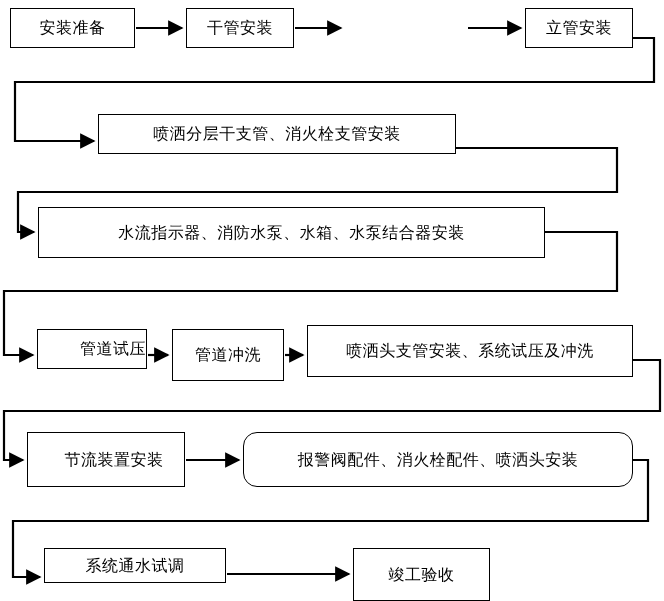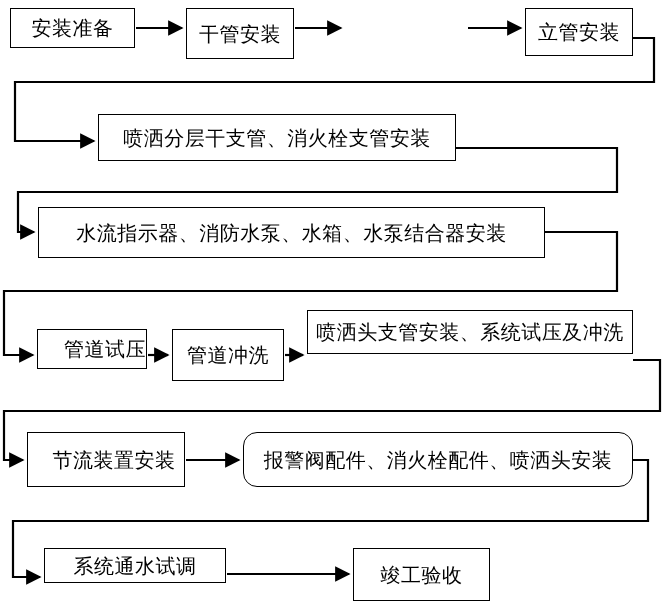--- a/index.html
+++ b/index.html
@@ -25,21 +25,21 @@
   .node {
     position: absolute;
     box-sizing: border-box;
     border: 1.5px solid #000000;
     background: #ffffff;
     display: flex;
     align-items: center;
     justify-content: center;
     text-align: center;
     color: #000000;
-    font-size: 20px;
+    font-size: 16px;
     line-height: 1.2;
     letter-spacing: 0.5px;
     z-index: 2;
   }
   .node-label {
     display: block;
     white-space: nowrap;
   }
 </style>
 </head>
@@ -79,46 +79,46 @@
       <path d="M 633 460 L 648 460 L 648 521 L 13 521 L 13 577 L 40 577"></path>
 
       <path d="M 227 574 L 349 574"></path>
     </g>
   </svg>
 
   <div class="node" style="left:10px; top:8px; width:125px; height:40px;">
     <span class="node-label">安装准备</span>
   </div>
 
-  <div class="node" style="left:186px; top:8px; width:108px; height:51px;">
+  <div class="node" style="left:186px; top:8px; width:108px; height:40px;">
     <span class="node-label">干管安装</span>
   </div>
 
 
-  <div class="node" style="left:525px; top:8px; width:108px; height:48px;">
+  <div class="node" style="left:525px; top:8px; width:108px; height:40px;">
     <span class="node-label">立管安装</span>
   </div>
 
-  <div class="node" style="left:98px; top:114px; width:358px; height:47px;">
+  <div class="node" style="left:98px; top:114px; width:358px; height:40px;">
     <span class="node-label">喷洒分层干支管、消火栓支管安装</span>
   </div>
 
   <div class="node" style="left:38px; top:207px; width:507px; height:51px;text-align:center;">
     <span class="node-label">水流指示器、消防水泵、水箱、水泵结合器安装</span>
   </div>
 
   <div class="node" style="left:37px; top:329px; width:110px; height:40px;justify-content:flex-end;">
     <span class="node-label">管道试压</span>
   </div>
 
   <div class="node" style="left:172px; top:329px; width:112px; height:52px;">
     <span class="node-label">管道冲洗</span>
   </div>
 
-  <div class="node" style="left:307px; top:310px; width:326px; height:44px;">
+  <div class="node" style="left:307px; top:325px; width:326px; height:52px;">
     <span class="node-label">喷洒头支管安装、系统试压及冲洗</span>
   </div>
 
   <div class="node" style="left:27px; top:432px; width:158px; height:55px;padding-left:16px;">
     <span class="node-label">节流装置安装</span>
   </div>
 
   <div class="node" style="left:243px; top:432px; width:390px; height:55px;border-radius:14px;">
     <span class="node-label">报警阀配件、消火栓配件、喷洒头安装</span>
   </div>

